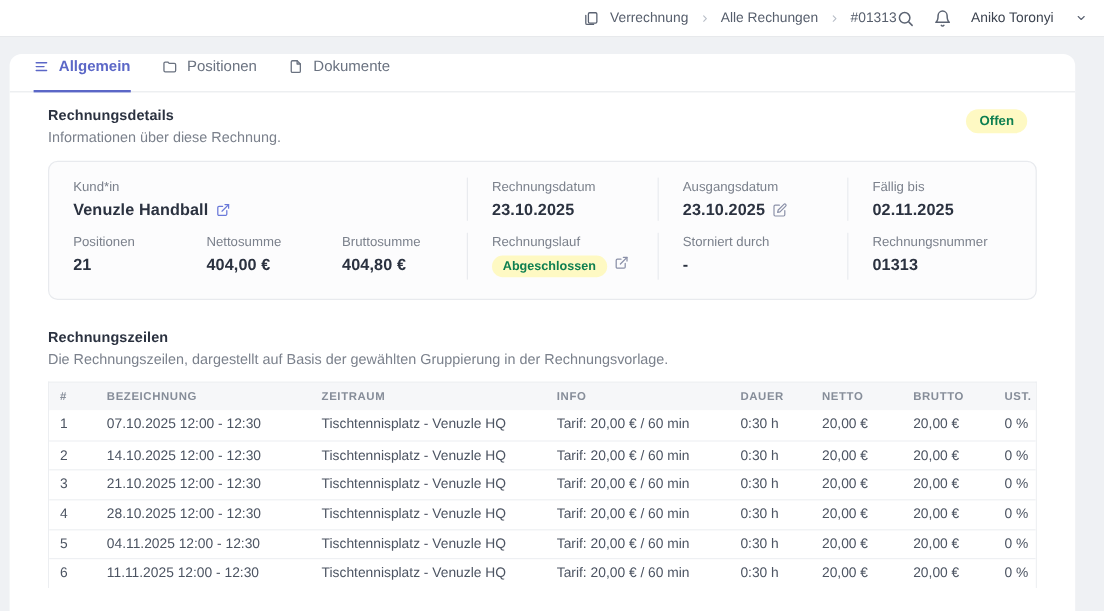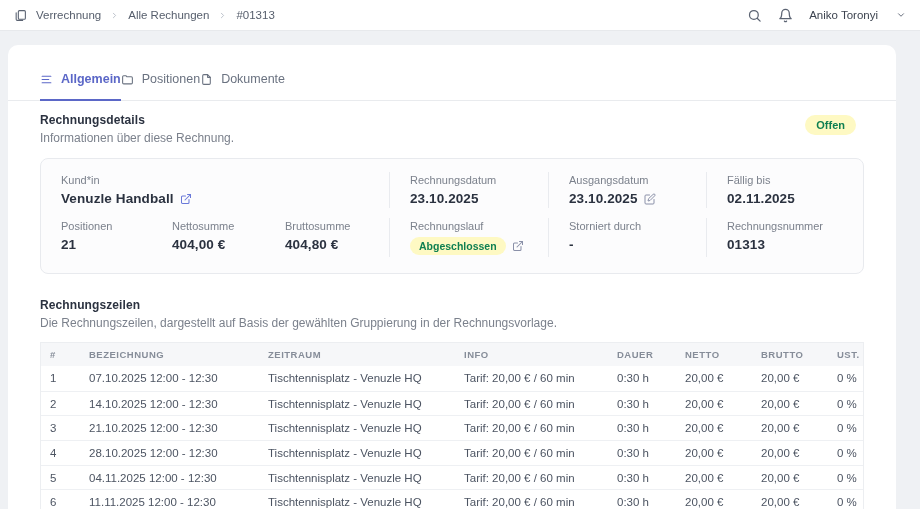--- a/index.html
+++ b/index.html
@@ -8,41 +8,41 @@
     font-family:"Liberation Sans", sans-serif;
     background:#eff1f4;
     color:#2b3240;
     -webkit-font-smoothing:antialiased;
   }
   svg { display:block; }
 
   
   .topbar {
     height:31px; background:#ffffff; border-bottom:1px solid #e7e9ec;
-    display:flex; align-items:center; justify-content:space-between;
+    display:flex; align-items:center; justify-content:flex-end;
     padding:0 14px;
   }
   .breadcrumb { display:flex; align-items:center; gap:9px; font-size:11.5px; color:#565e6c; }
   .crumb { cursor:default; }
   .crumb-sep { color:#b6bcc6; display:flex; align-items:center; }
   .topbar-right { display:flex; align-items:center; gap:16px; }
   .icon-btn { color:#5b6372; display:flex; align-items:center; }
   .user-menu { display:flex; align-items:center; gap:18px; font-size:11.5px; color:#3d4450; }
 
   
   .main-card {
     position:absolute; left:8px; top:45px; width:888px; height:470px;
     background:#ffffff; border-radius:10px 10px 0 0;
     overflow:hidden;
   }
 
   
   .tabs {
-    display:flex; align-items:flex-end; 
-    padding:0 32px; height:56px; border-bottom:1px solid #e9ebee;
+    display:flex; align-items:flex-end; gap:26px;
+    padding:0 20px; height:32px; border-bottom:1px solid #e9ebee;
   }
   .tab {
     display:flex; align-items:center; gap:8px; font-size:12.5px;
     color:#6a7280; padding-bottom:13px; border-bottom:2px solid transparent;
     margin-bottom:-1px; cursor:pointer;
   }
   .tab.active { color:#5b67c7; border-bottom-color:#5b67c7; font-weight:bold; }
   .tab .t-icon { display:flex; }
 
   
@@ -64,21 +64,21 @@
   .d-row { display:grid; grid-template-columns:348px 159px 158px 1fr; }
   .d-row + .d-row { margin-top:10px; }
   .d-cell { padding:2px 12px 2px 20px; }
   .d-cell.sep { border-left:1px solid #e9ebef; }
   .d-sub3 { display:grid; grid-template-columns:111px 113px 1fr; }
   .d-label { font-size:11px; color:#7b818c; margin-bottom:5px; }
   .d-value { font-size:13.5px; color:#2b3240; font-weight:bold; letter-spacing:.1px; display:flex; align-items:center; gap:6px; }
   .link-icon { color:#6a79d9; cursor:pointer; }
   .edit-icon { color:#8a90a8; cursor:pointer; }
   .ext-gray { color:#8a90a8; cursor:pointer; }
-  .d-badge-row { display:flex; align-items:center; gap:6px; }
+  .d-badge-row { display:flex; gap:6px; }
   .badge-sm { font-size:10.5px; padding:3px 9px; }
 
   
   .lines-head { padding-top:24px; }
 
   
   .table-wrap { margin:12px 32px 0 32px; border:1px solid #eceef1; border-bottom:none; }
   .tgrid { display:grid; grid-template-columns:39px 179px 196px 153px 68px 76px 76px 1fr; align-items:center; }
   .thead {
     background:#f6f7f9; height:23px;

